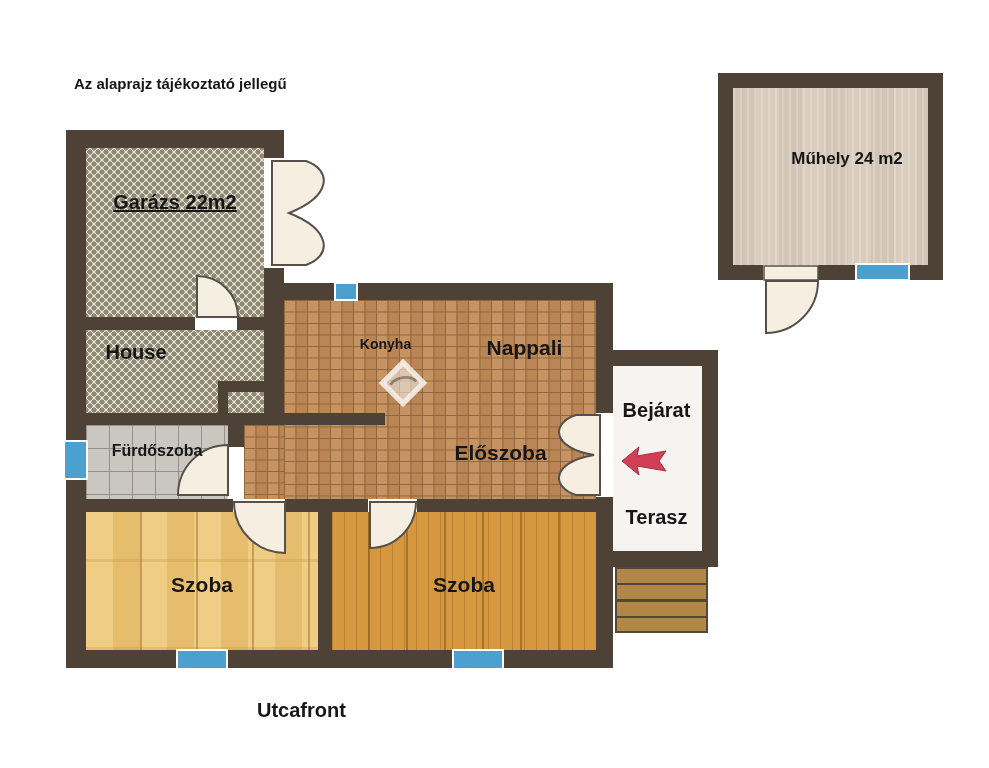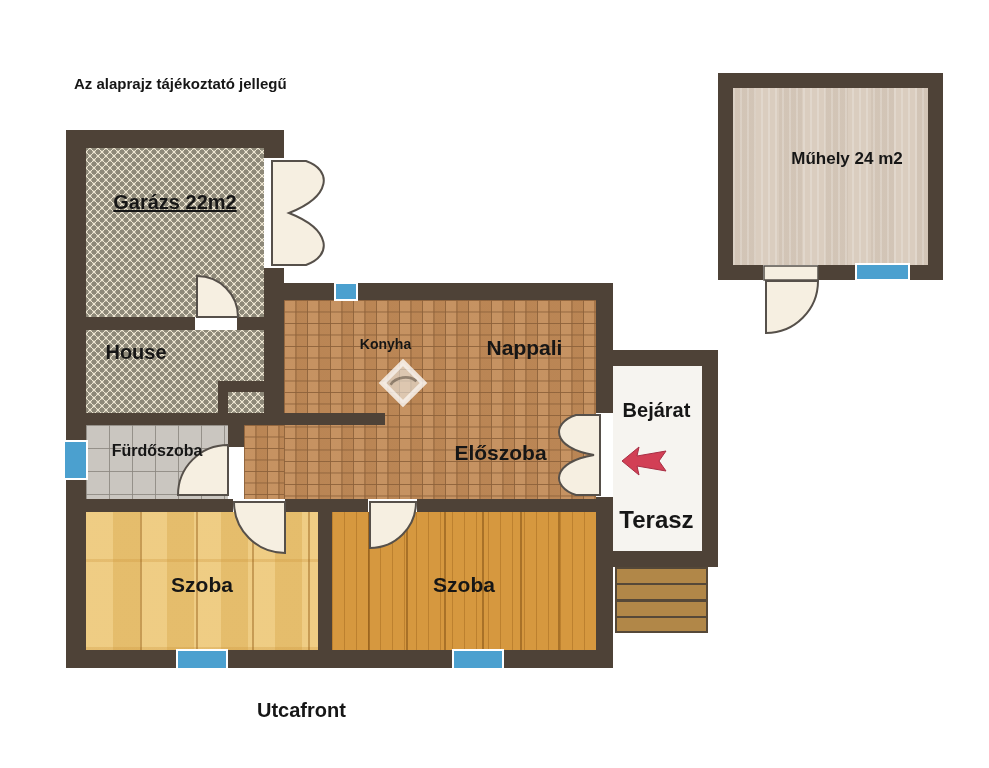--- a/index.html
+++ b/index.html
@@ -154,21 +154,21 @@
 
   <div class="lbl" style="left:86px;top:191px;width:178px;font-size:20px;text-decoration:underline;">Garázs 22m2</div>
   <div class="lbl" style="left:86px;top:341px;width:100px;font-size:20px;">House</div>
   <div class="lbl" style="left:284px;top:336px;width:115px;font-size:14px;margin-left:44px;">Konyha</div>
   <div class="lbl" style="left:452px;top:336px;width:145px;font-size:21px;">Nappali</div>
   <div class="lbl" style="left:86px;top:442px;width:142px;font-size:16px;">Fürdőszoba</div>
   <div class="lbl" style="left:428px;top:441px;width:145px;font-size:21px;">Előszoba</div>
   <div class="lbl" style="left:86px;top:573px;width:232px;font-size:21px;">Szoba</div>
   <div class="lbl" style="left:332px;top:573px;width:264px;font-size:21px;">Szoba</div>
   <div class="lbl" style="left:611px;top:399px;width:91px;font-size:20px;">Bejárat</div>
-  <div class="lbl" style="left:611px;top:506px;width:91px;font-size:24px;">Terasz</div>
+  <div class="lbl" style="left:611px;top:506px;width:91px;font-size:20px;">Terasz</div>
   <div class="lbl" style="left:733px;top:149px;width:228px;font-size:17px;">Műhely 24 m2</div>
   <div class="lbl" style="left:257px;top:699px;font-size:20px;text-align:center;">Utcafront</div>
 
   <svg style="position:absolute;left:620px;top:444px;" width="48" height="34" viewBox="0 0 48 34">
     <polygon points="2,17 19,3 17,12 46,7 39,17 46,27 17,22 19,31" fill="#d23f55" stroke="#a82e44" stroke-width="1"></polygon>
   </svg>
 
   <div class="wm">
     <svg width="50" height="50" viewBox="0 0 56 56">
       <path d="M28,5 L51,28 L28,51 L5,28 Z" fill="rgba(236,233,226,0.72)" stroke="rgba(255,255,255,0.9)" stroke-width="6"></path>

